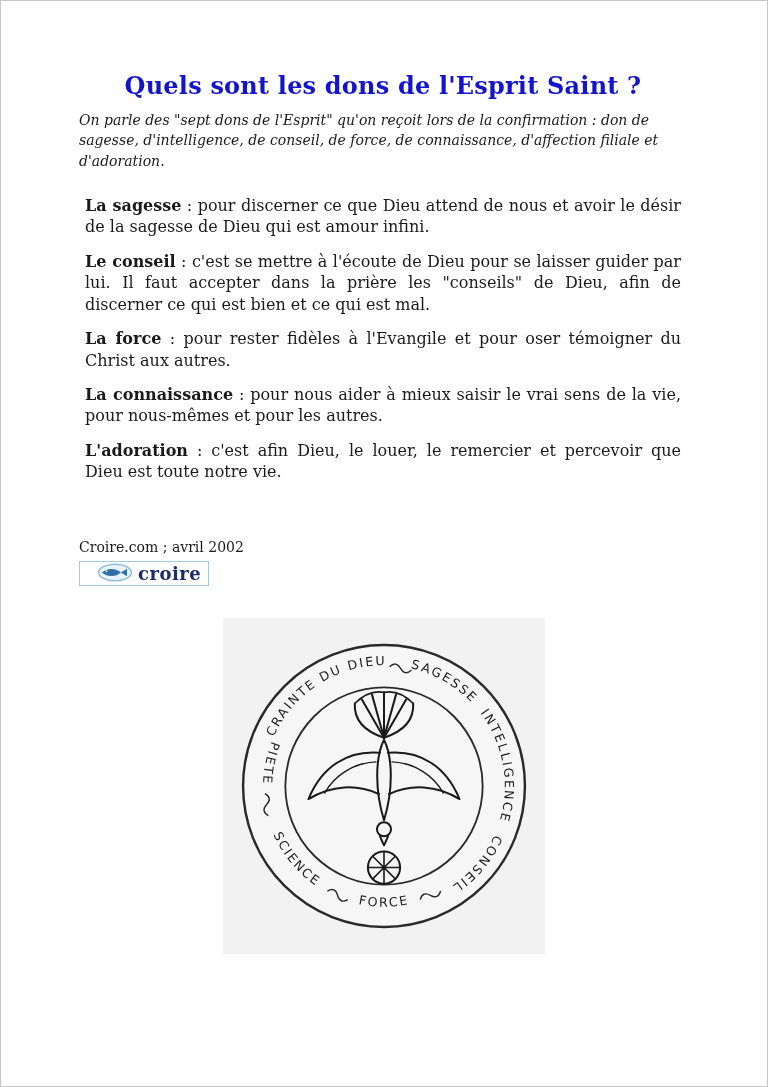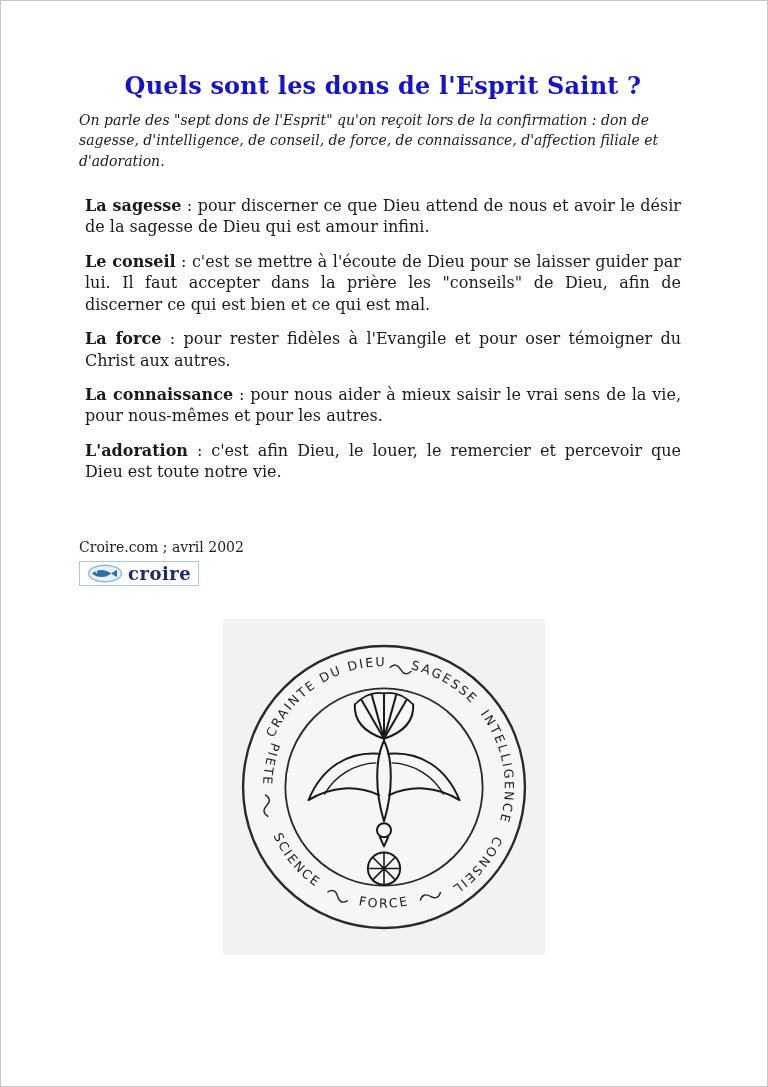--- a/index.html
+++ b/index.html
@@ -12,22 +12,22 @@
   .title {
     margin:0 0 10px; font-size:24px; font-weight:bold;
     text-align:center; color:#1414cc; letter-spacing:0.2px;
   }
   .intro { margin:0 0 24px; font-size:14px; font-style:italic; line-height:1.45; }
   .gift { margin:0 6px 13px; font-size:16px; line-height:1.34; text-align:justify; }
   .term { font-weight:bold; }
   .closing { margin:0; font-size:16px; line-height:1.34; }
   .source { margin:56px 0 6px; font-size:14px; }
   .logo {
-    display:inline-flex; align-items:center; gap:5px;
-    border:1px solid #a9c7e1; padding:1px 7px 1px 7px; background:#fff;
+    display:inline-flex; gap:5px;
+    border:1px solid #a9c7e1; padding:1px 7px 1px 17px; background:#fff;
   }
   .logo-text {
     font-size:18px; font-weight:700; color:#1d2d6b;
     font-family:"DejaVu Serif","Liberation Serif",serif; letter-spacing:0.5px;
   }
   .seal-box {
     width:322px; height:336px; margin:32px auto 0; background:#f2f2f2;
     display:flex; align-items:center; justify-content:center;
   }
   .seal-text {

